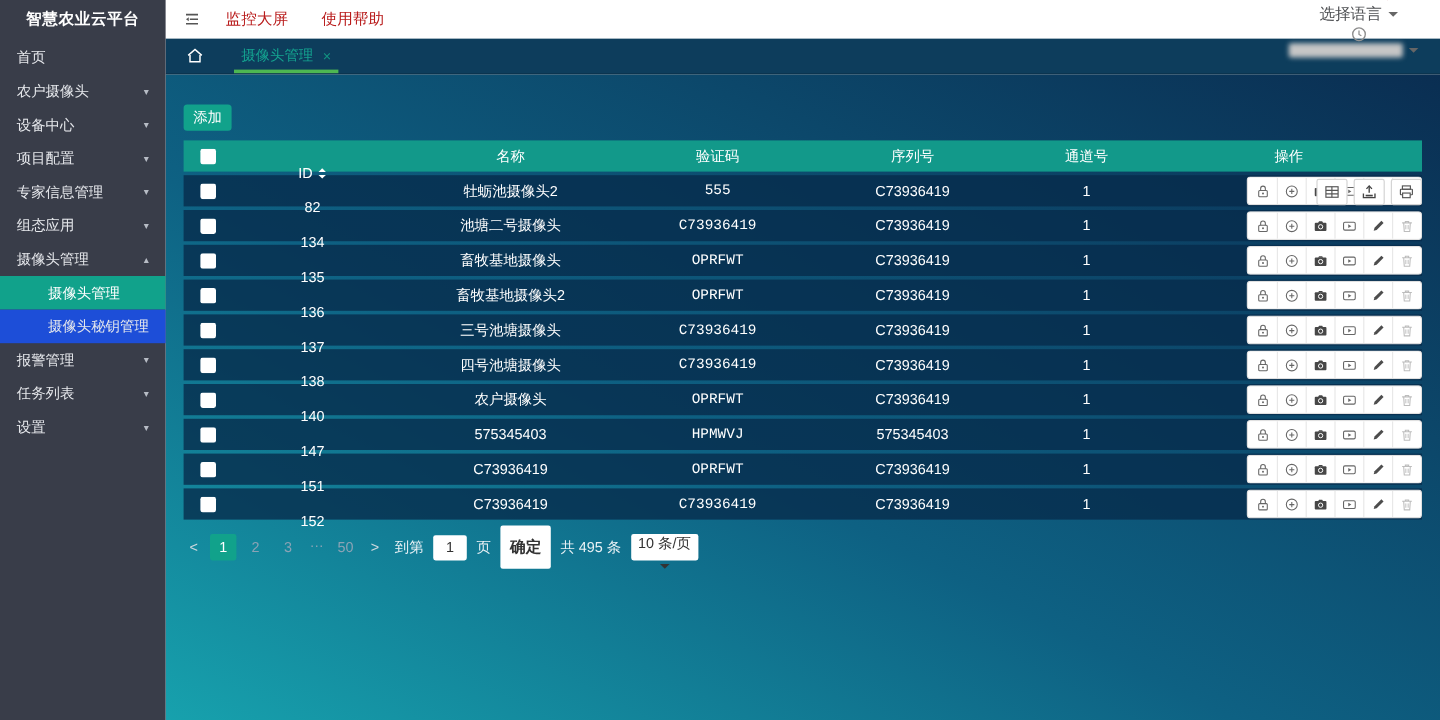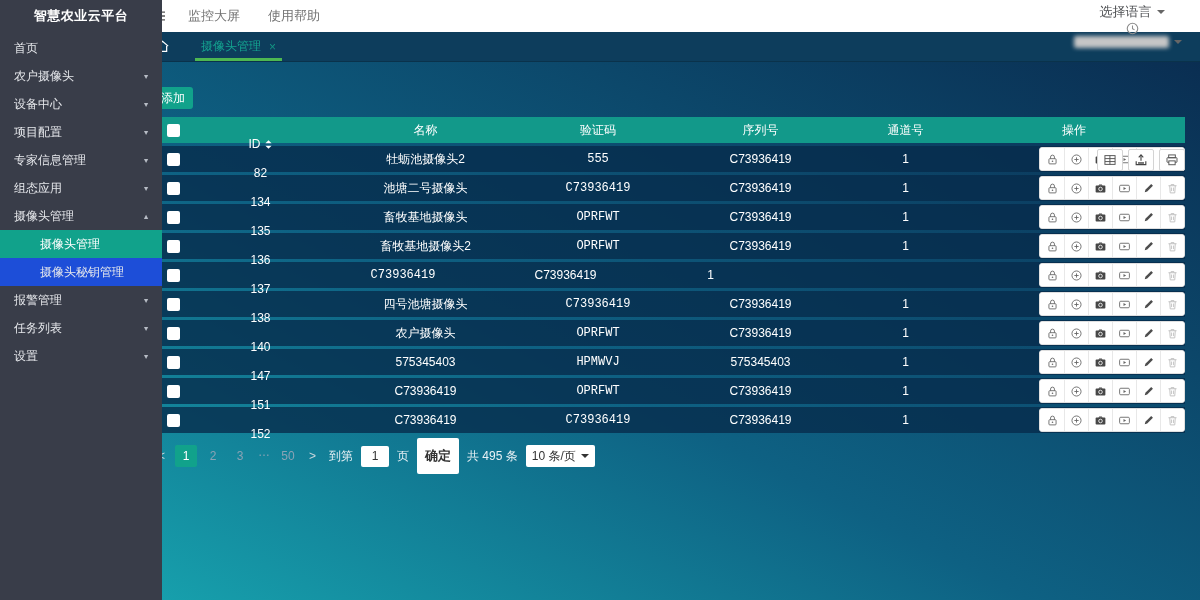--- a/index.html
+++ b/index.html
@@ -1,34 +1,34 @@
 <!DOCTYPE html>
 <html><head>
 <meta charset="utf-8">
 <style>
   * { margin:0; padding:0; box-sizing:border-box; }
   html,body { width:1200px; height:600px; overflow:hidden;
     font-family:"Liberation Sans","DejaVu Sans",sans-serif; font-size:12px; background:#fff; }
   .stage { position:relative; width:1200px; height:600px; }
 
   
-  .sidebar { position:absolute; left:0; top:0; width:162px; height:600px; background:#393d49; z-index:6; }
+  .sidebar { position:absolute; left:0; top:0; width:138px; height:600px; background:#393d49; z-index:6; }
   .sidebar-title { height:32px; line-height:32px; text-align:center; color:#ffffff;
     font-size:13px; font-weight:bold; letter-spacing:.5px; }
   .menu { padding-top:2px; }
   .menu-item { height:28px; color:#e6e8ec; font-size:12px; padding:0 12px 0 14px;
     display:flex; justify-content:space-between; align-items:center; cursor:pointer; }
   .menu-item .arrow { color:#b7bcc5; font-size:8px; transform:scale(.9); }
   .menu-item.sub { background:#1d4ed8; padding-left:40px; }
   .menu-item.sub.active { background:#11a28b; color:#fff; }
 
   
   .topbar { position:absolute; left:138px; top:0; right:0; height:32px; background:#ffffff;
     display:flex; align-items:center; z-index:5; }
-  .tb-link { color:#737373; font-size:13px; margin:0 14px; cursor:pointer; white-space:nowrap; }
+  .tb-link { color:#b91c1c; font-size:13px; margin:0 14px; cursor:pointer; white-space:nowrap; }
   .hamburger { margin:0 6px 0 14px; display:flex; align-items:center; cursor:pointer; }
   .tb-right { margin-left:auto; display:flex; align-items:center;flex-direction:column; }
   .caret-down { width:0; height:0; border:4px solid transparent; border-top-color:#666;
     display:inline-block; margin-left:5px; margin-top:4px; }
   .lang { display:flex; align-items:center; margin:0 14px; color:#4d4f52; font-size:13px; cursor:pointer;}
   .clock-wrap { margin:0 10px; display:flex; align-items:center; }
   .user-chip { display:flex; align-items:center; margin:0 18px 0 10px; cursor:pointer; }
   .user-blur { width:95px; height:12px; background:#c6c6c6; border-radius:2px; filter:blur(2px); }
 
   
@@ -77,21 +77,21 @@
   .pg-num { min-width:22px; height:22px; line-height:22px; text-align:center; color:#8aa3b5; cursor:pointer; }
   .pg-num.active { background:#11a28b; color:#fff; border-radius:2px; }
   .pg-dots { color:#8aa3b5; padding:0 2px; }
   .pg-label { margin:0 3px; white-space:nowrap; }
   .pg-input { width:28px; height:21px; border:none; border-radius:2px; text-align:center;
     font-size:12px; color:#333; font-family:"Liberation Sans","DejaVu Sans",sans-serif; }
   .pg-confirm { height:36px; padding:0 8px; background:#fff; border:none; border-radius:2px;
     font-size:13px; font-weight:bold; color:#333; cursor:pointer;
     font-family:"Liberation Sans","DejaVu Sans",sans-serif; }
   .pg-select { height:22px; background:#fff; border-radius:2px; display:flex; align-items:center;
-    padding:0 6px; color:#333; cursor:pointer; gap:4px; }
+    padding:0 6px; color:#333; cursor:pointer; gap:4px;flex-direction:column; }
   .pg-select .caret-down { border-top-color:#333; margin-top:4px; margin-left:1px; }
 </style>
 </head>
 <body>
 
 <div class="stage">
 
   <aside class="sidebar">
     <div class="sidebar-title">智慧农业云平台</div>
     <nav class="menu" id="menu">
@@ -437,20 +437,21 @@
         </button>
       </span>
     </div>
   </div>
 
   <div class="trow">
     <div class="col c-cb">
               <span class="checkbox"></span>
             </div>
     <div class="col c-id">137</div>
+    <div class="col c-name">三号池塘摄像头</div>
     <div class="col c-code">C73936419</div>
     <div class="col c-serial">C73936419</div>
     <div class="col c-chan">1</div>
     <div class="col c-ops">
       <span class="ops-group">
         <button class="op-btn">
           <svg width="13" height="13" viewBox="0 0 16 16">
                     <rect x="3.6" y="7" width="8.8" height="6.4" rx="1" stroke="#666" stroke-width="1.1" fill="none"></rect>
                     <path d="M5.6 7V5a2.4 2.4 0 0 1 4.8 0v2" stroke="#666" stroke-width="1.1" fill="none"></path>
                     <circle cx="8" cy="10.1" r="1" fill="#666"></circle>

